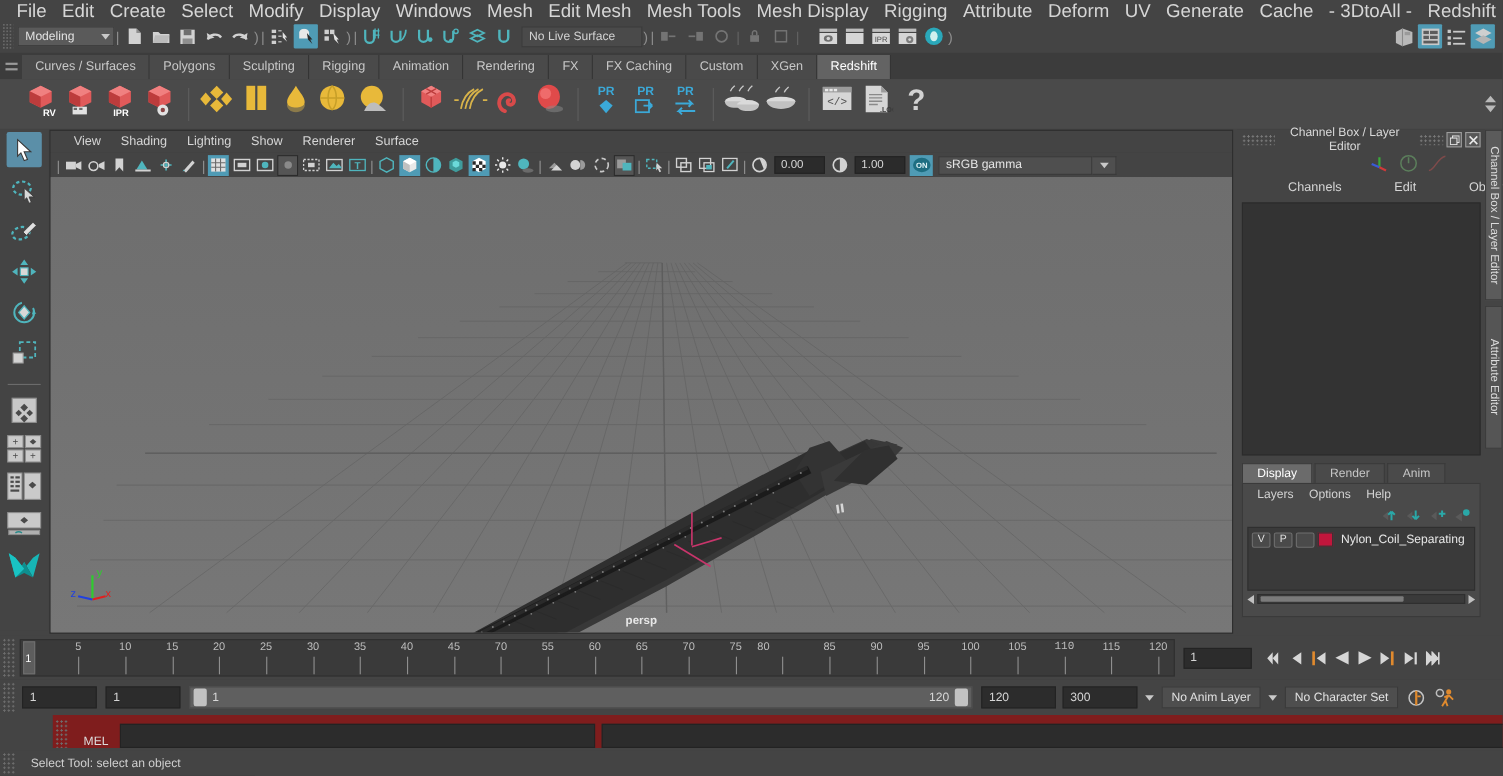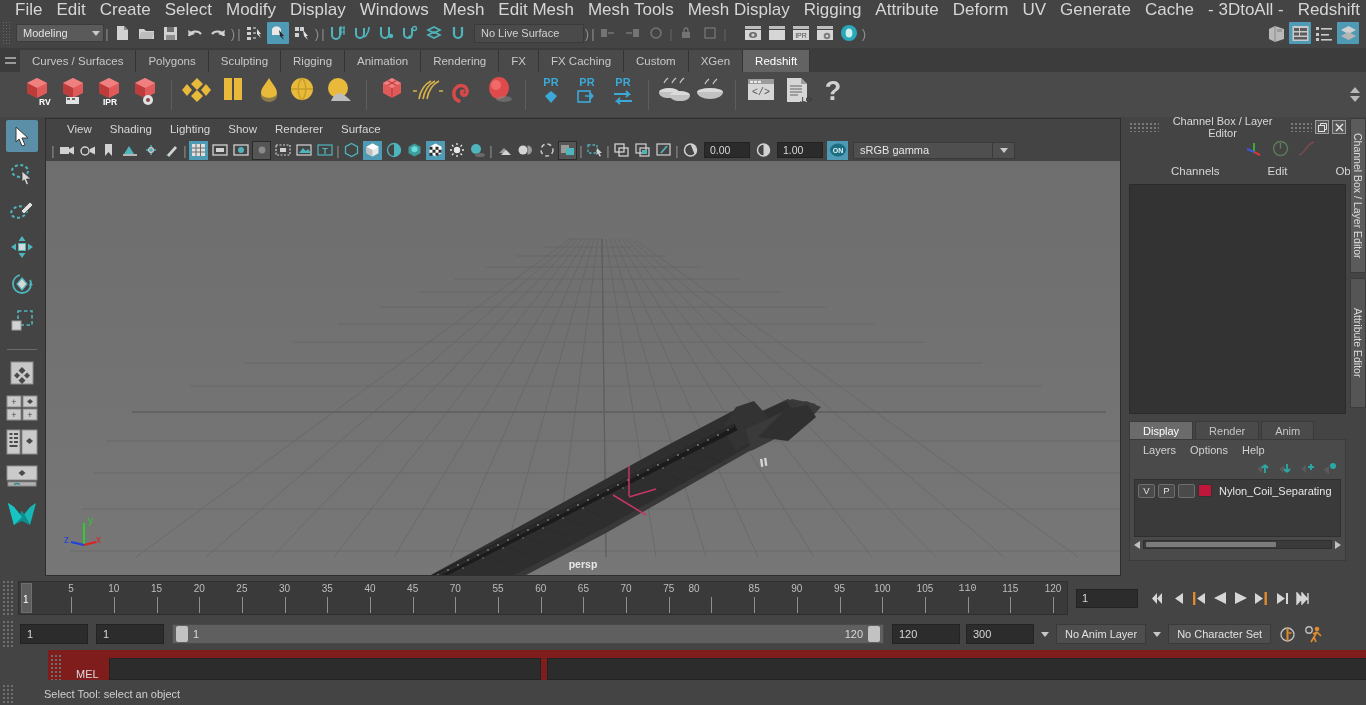--- a/index.html
+++ b/index.html
@@ -182,21 +182,21 @@
   .mel-lbl { font-size:11px; color:#dddddd; margin-left:14px; margin-right:10px;}
   .cmd-input { height:22px; background:#2c2c2c; border:1px solid #232323; width:432px;}
   .cmd-out { height:22px; background:#2c2c2c; border:1px solid #232323; flex:1; margin-left:6px; margin-right:4px;}
   .scriptbtn { width:22px;height:22px;display:flex;align-items:center;justify-content:center;margin-right:3px;}
 
   
   .helprow { position:absolute; left:0; top:682px; width:1366px; height:23px; background:#444444;
              display:flex; align-items:center;}
   .help-grip { width:12px;height:20px;background-image:radial-gradient(#6e6e6e 1px,transparent 1px);
              background-size:4px 4px; margin-left:2px;}
-  .help-text { font-size:11px; color:#cfcfcf; margin-left:30px;text-align:right;}
+  .help-text { font-size:11px; color:#cfcfcf; margin-left:14px;text-align:right;}
 
   svg { display:block; }
 </style>
 </head>
 <body>
 
 <div id="app">
 
   <div class="menubar">
     <div class="mi">File</div>

